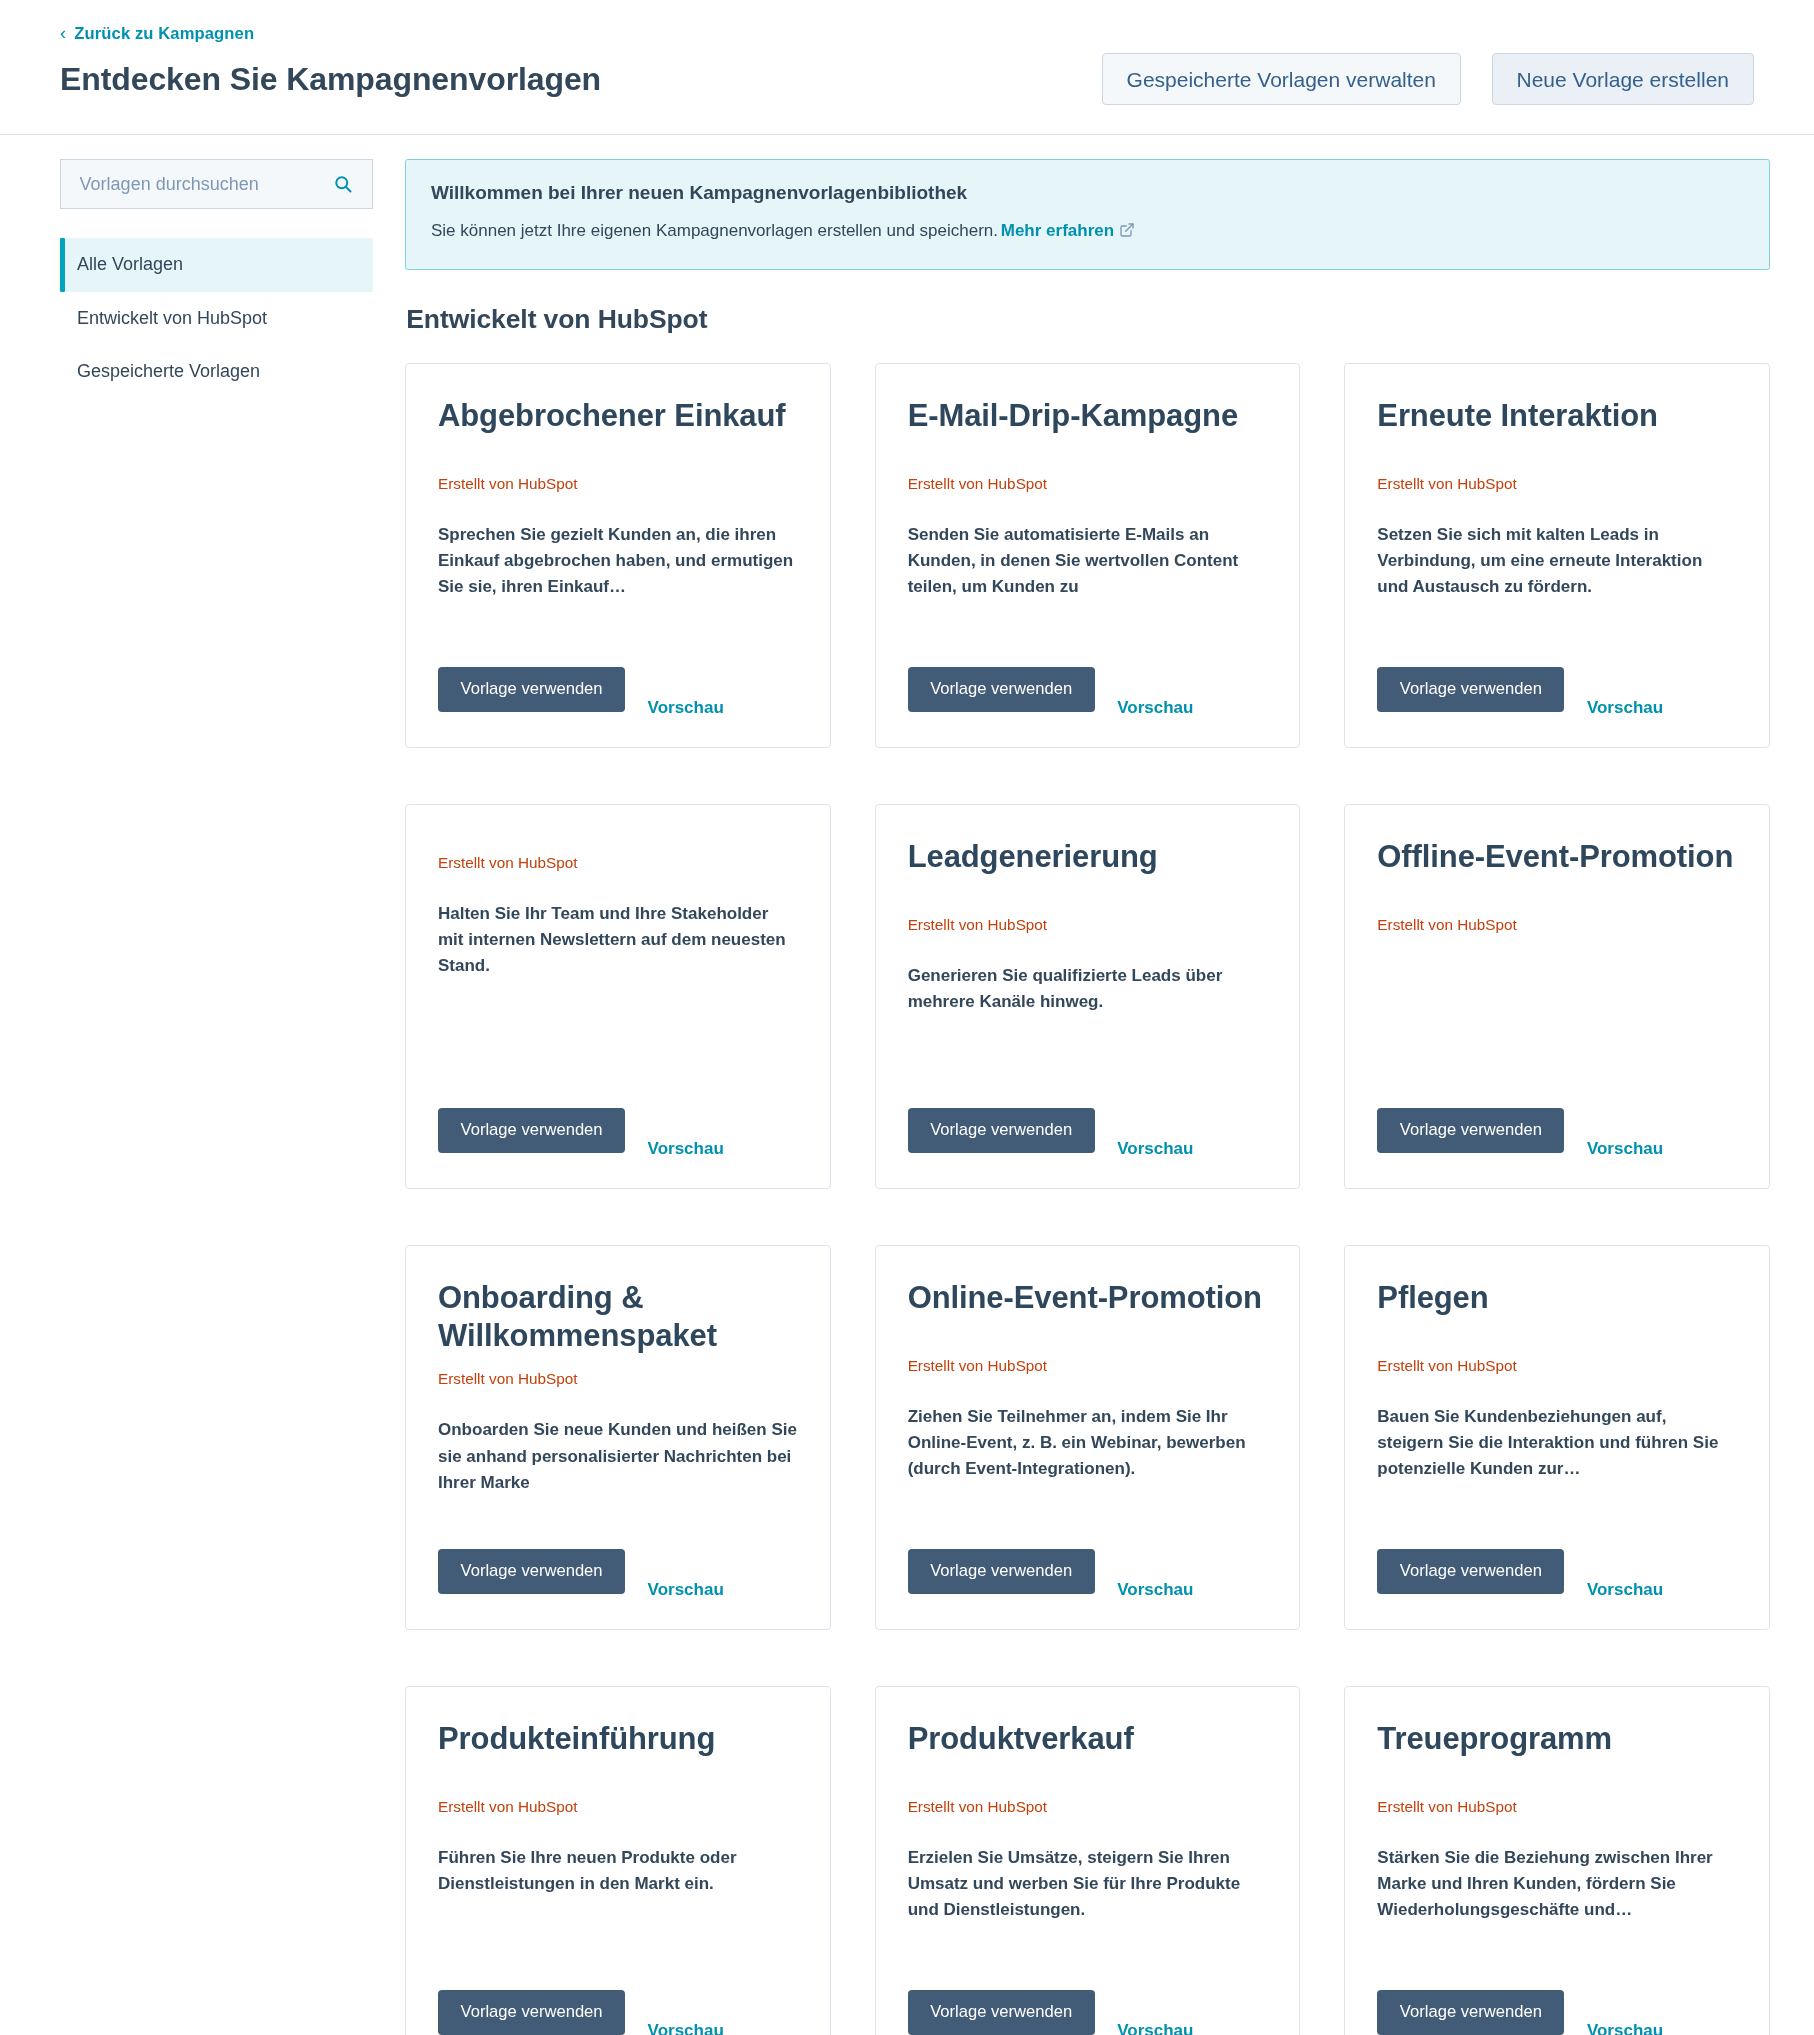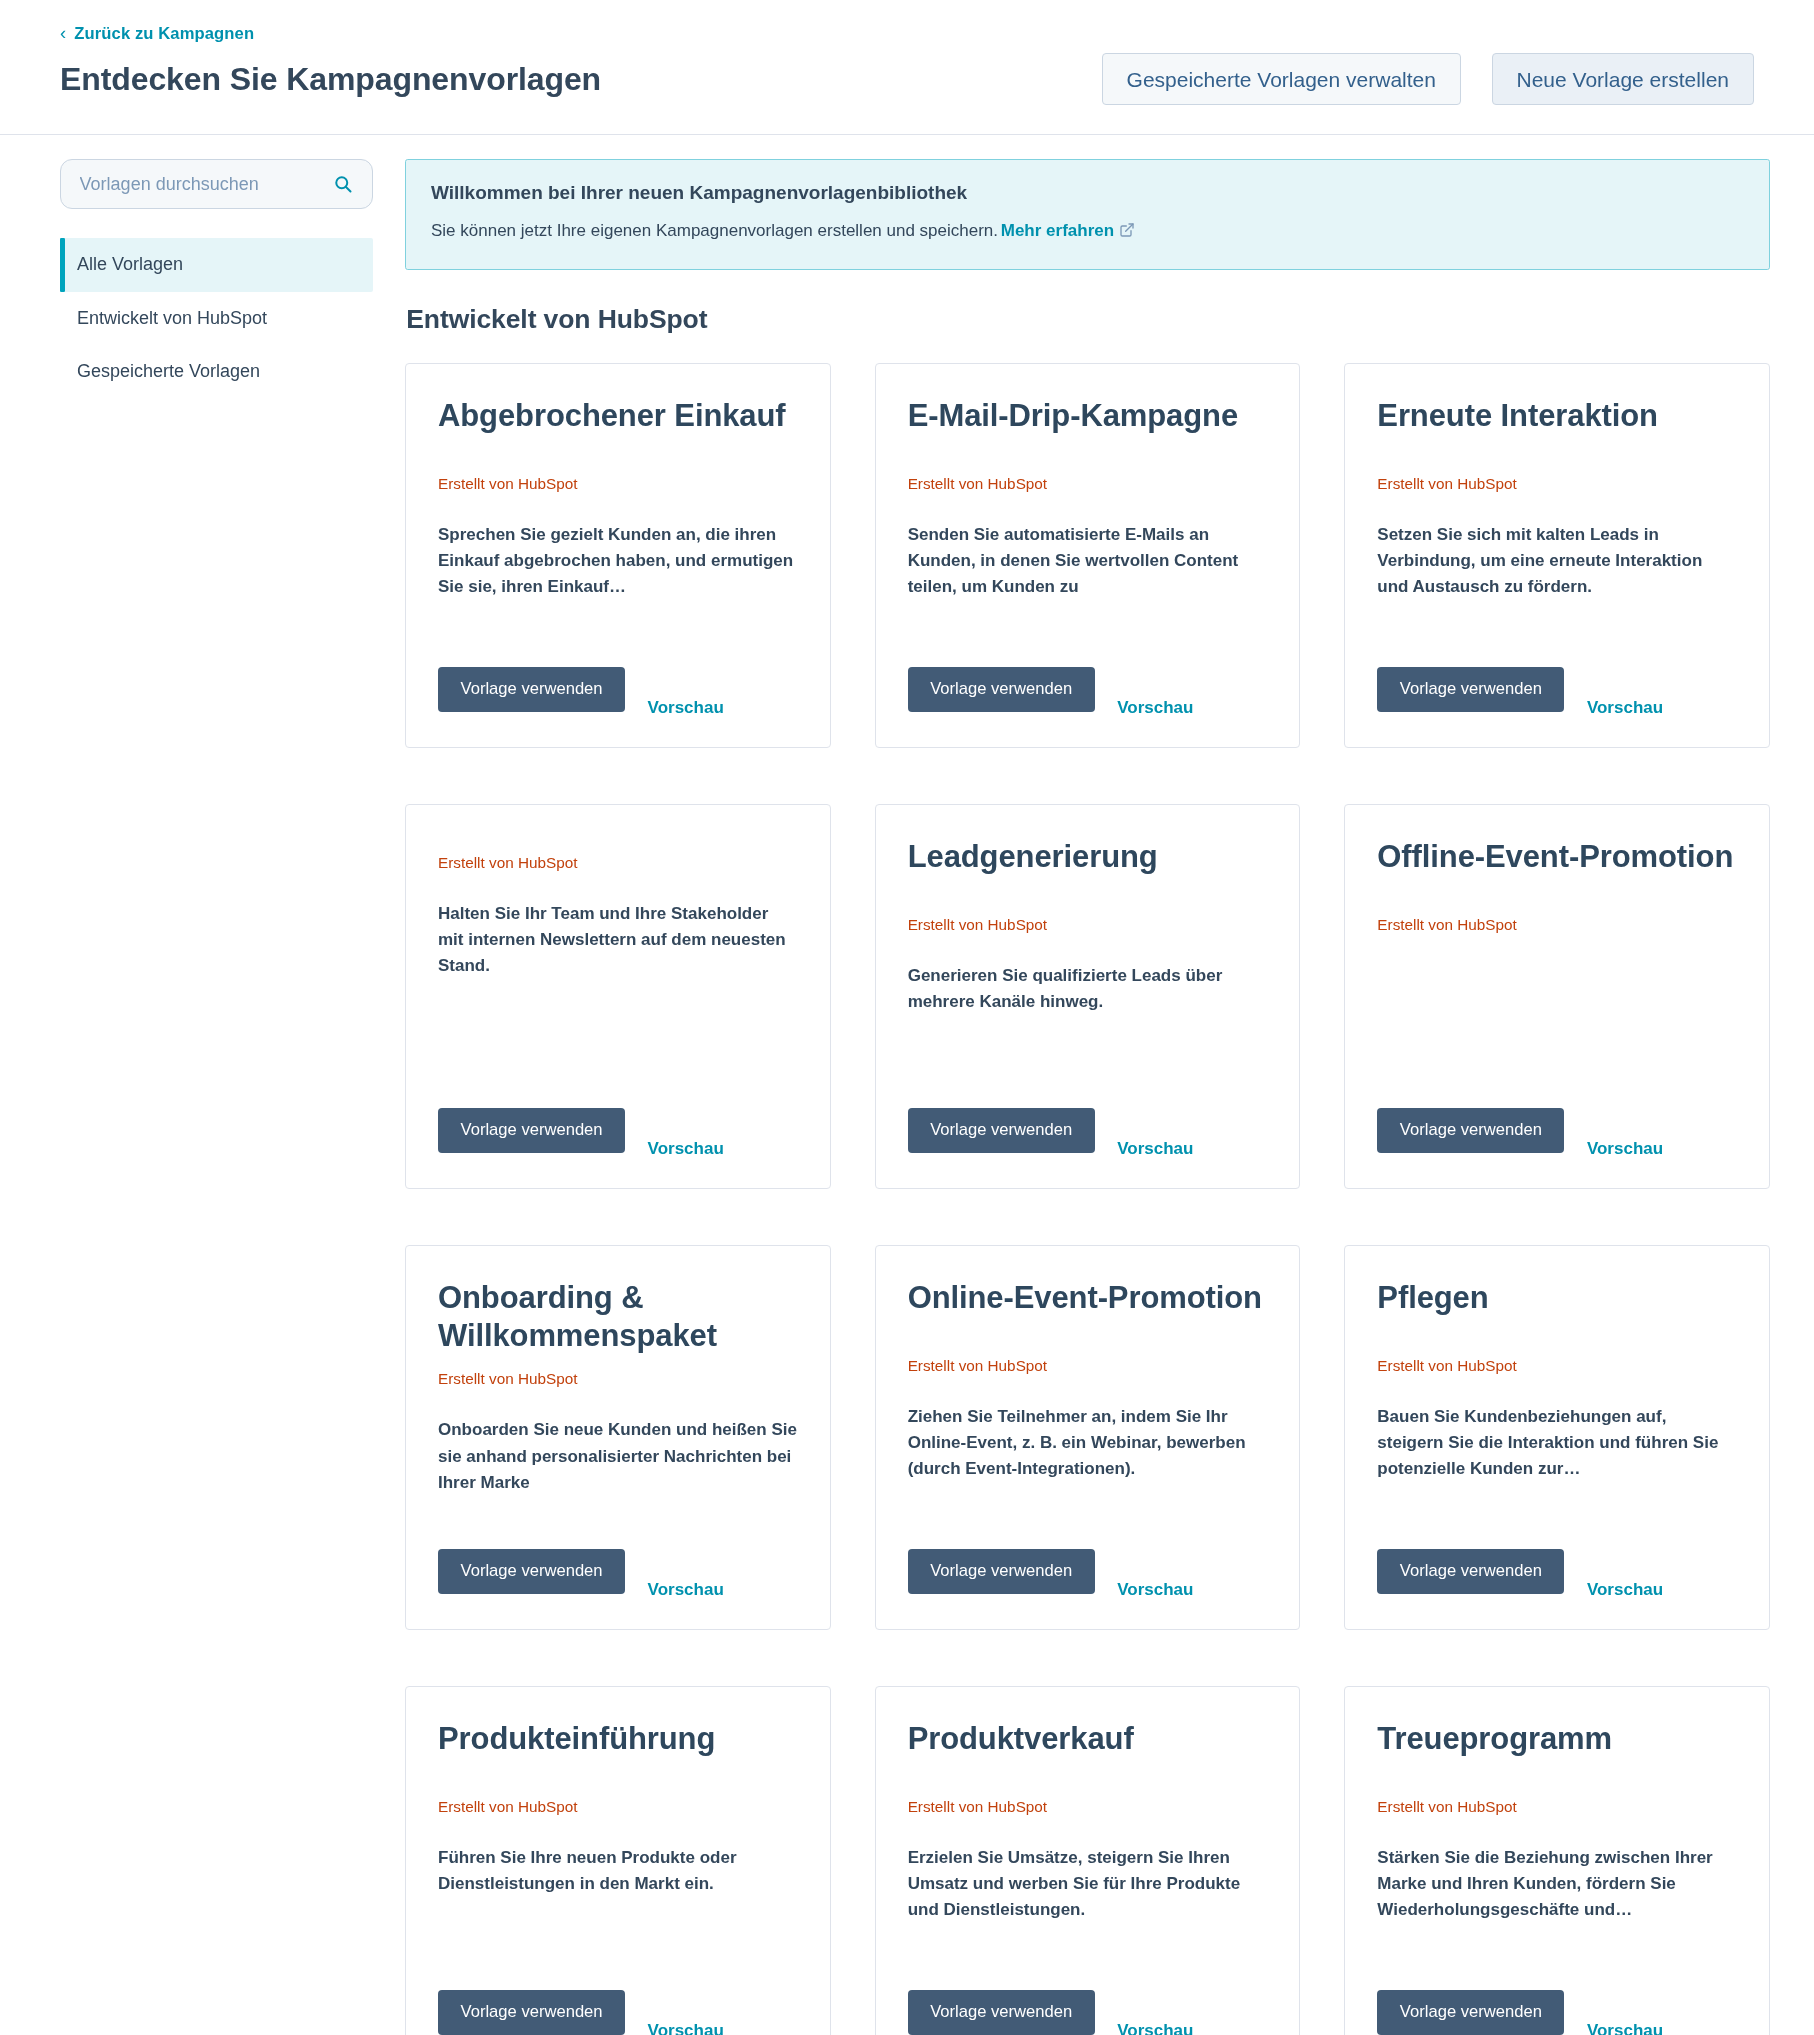--- a/index.html
+++ b/index.html
@@ -81,21 +81,21 @@
     gap: 0;
   }
 
   
   .sidebar { width: 345px; flex: 0 0 345px; padding-right: 32px; }
 
   .search-box {
     position: relative;
     background: #f5f8fa;
     border: 1.3px solid #cbd6e2;
-    border-radius: 12px;
+    border-radius: 0;
     height: 50px;
     display: flex;
     align-items: center;
     padding: 0 18.6px;
     margin-bottom: 29px;
   }
   .search-input {
     border: 0;
     outline: 0;
     background: transparent;

